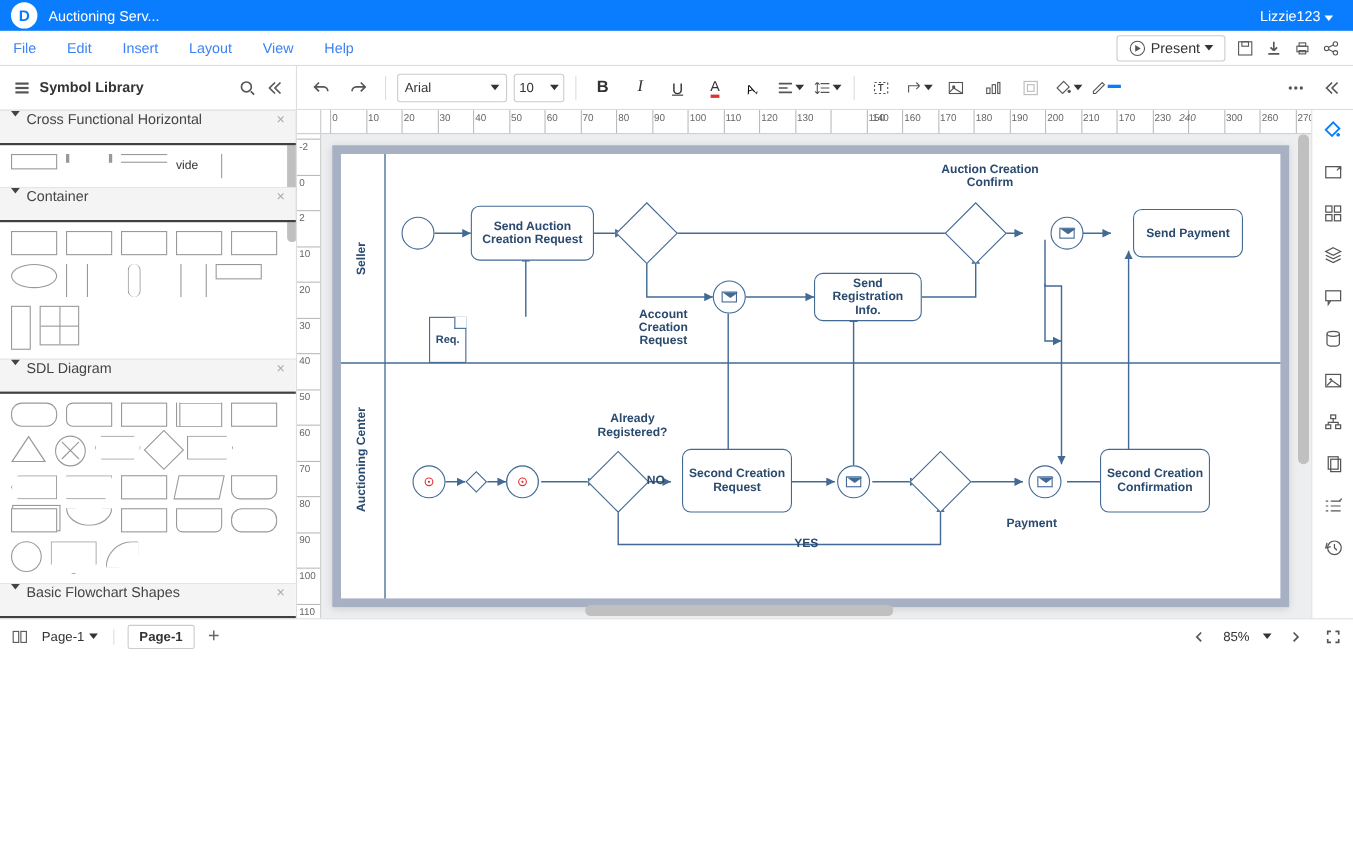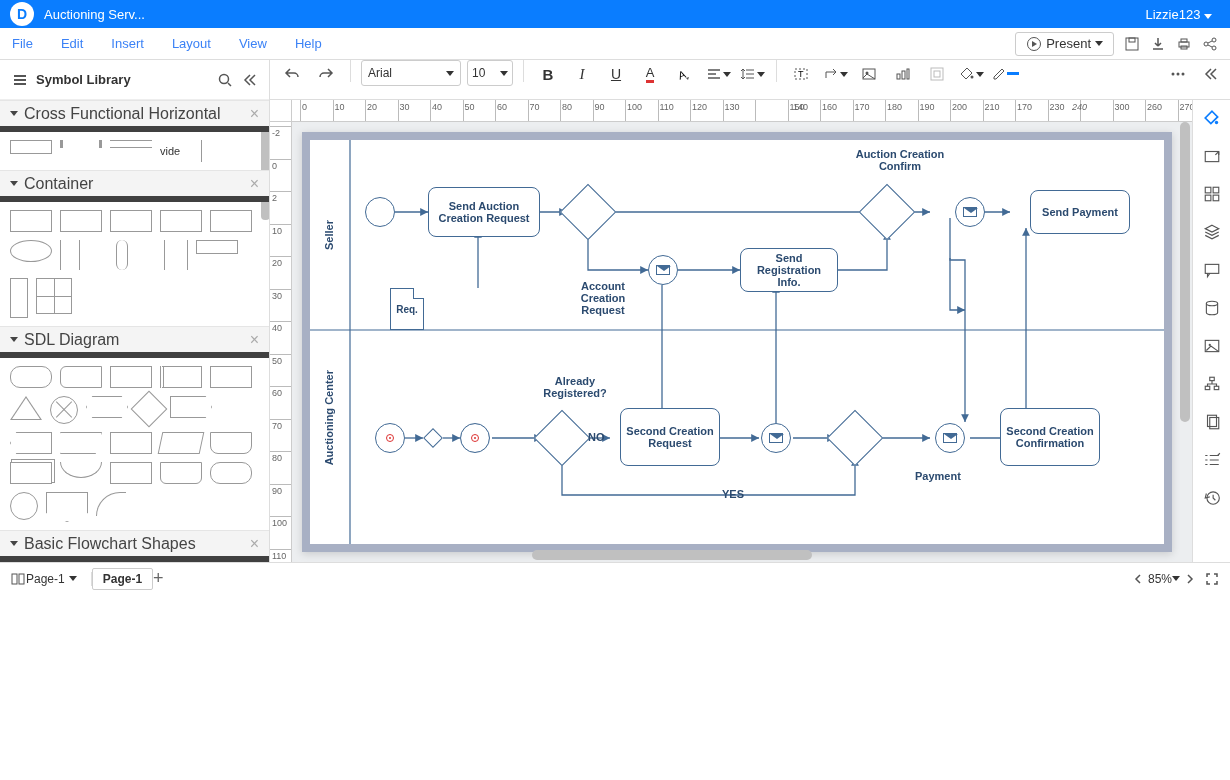--- a/index.html
+++ b/index.html
@@ -7,31 +7,31 @@
 .titlebar{height:28px;background:#0a7dff;display:flex;align-items:center;color:#fff;padding:0 10px}
 .logo{width:24px;height:24px;background:#fff;border-radius:50%;display:flex;align-items:center;justify-content:center;color:#0a7dff;font-weight:bold;font-size:14px;margin-right:10px}
 .doc-title{flex:0 0 auto;font-size:13px}
 .titlebar-spacer{flex:1}
 .user{font-size:13px;margin-right:8px}
 .menubar{height:32px;display:flex;align-items:center;padding:0 12px;border-bottom:1px solid #ddd;gap:28px}
 .menubar .mitem{font-size:13px;color:#3b82f6;cursor:pointer}
 .menubar-right{margin-left:auto;display:flex;align-items:center;gap:10px}
 .present-btn{display:flex;align-items:center;gap:4px;border:1px solid #ccc;border-radius:3px;padding:3px 10px;font-size:13px;cursor:pointer}
 .ico{display:inline-block;width:16px;height:16px;color:#555}
-.toolbar{height:40px;display:flex;padding:0 8px;border-bottom:1px solid #ddd;gap:6px;position:relative}
+.toolbar{height:40px;display:flex;align-items:center;padding:0 8px;border-bottom:1px solid #ddd;gap:6px;position:relative}
 .tb-sep{width:1px;height:22px;background:#ddd;margin:0 4px}
 .tb-btn{width:28px;height:28px;display:flex;align-items:center;justify-content:center;cursor:pointer;border-radius:3px}
 .font-sel{width:100px;height:26px;border:1px solid #ccc;border-radius:3px;display:flex;align-items:center;padding:0 6px;font-size:12px;justify-content:space-between}
 .size-sel{width:46px;height:26px;border:1px solid #ccc;border-radius:3px;display:flex;align-items:center;padding:0 4px;font-size:12px;justify-content:space-between}
 .more-dots{position:absolute;right:38px}
 .main{display:flex;height:calc(780px - 28px - 32px - 40px - 32px)}
 .left-panel{width:270px;border-right:1px solid #ddd;display:flex;flex-direction:column;overflow:hidden;position:relative}
 .lib-header{height:40px;display:flex;align-items:center;padding:0 12px;border-bottom:1px solid #eee;gap:8px}
 .lib-header .t{flex:1;font-weight:bold;font-size:13px}
-.cat-hdr{height:32px;background:#f4f4f4;display:flex;align-items:center;padding:0 10px;font-size:16px;color:#444;border-bottom:6px solid #404040;border-top:1px solid #e5e5e5;position:relative}
+.cat-hdr{height:32px;background:#f4f4f4;display:flex;align-items:flex-start;padding:0 10px;font-size:13px;color:#444;border-bottom:2px solid #404040;border-top:1px solid #e5e5e5;position:relative}
 .cat-hdr .close-x{position:absolute;right:10px;color:#aaa}
 .shape-grid{padding:8px 10px;display:flex;flex-wrap:wrap;gap:8px}
 .shape{width:42px;height:22px;border:1px solid #999;background:#fff;flex-shrink:0}
 .shape.pill{border-radius:10px}
 .shape.ellipse{border-radius:50%}
 .shape.none{border:none}
 .shape.tall{height:40px;width:18px}
 .left-scroll-thumb{position:absolute;right:-1px;top:40px;width:9px;height:120px;background:#c0c0c0;border-radius:4px}
 .canvas-area{flex:1;display:flex;flex-direction:column;background:#f0f0f0;position:relative;overflow:hidden}
 .ruler-corner{position:absolute;left:0;top:0;width:22px;height:22px;background:#fff;border-right:1px solid #ccc;border-bottom:1px solid #ccc;z-index:3}
@@ -54,21 +54,21 @@
 .env-ico{width:14px;height:10px;border:1.5px solid #426a95;position:relative}
 .env-ico::after{content:"";position:absolute;left:0;top:0;width:0;height:0;border-left:7px solid transparent;border-right:7px solid transparent;border-top:5px solid #426a95}
 .start-evt{position:absolute;width:30px;height:30px;border:1.5px solid #426a95;border-radius:50%;background:#fff}
 .start-evt.red::after{content:"";position:absolute;left:50%;top:50%;width:6px;height:6px;border:1.5px solid #d33;border-radius:50%;transform:translate(-50%,-50%)}
 .start-evt.red::before{content:"";position:absolute;left:50%;top:50%;width:2px;height:2px;background:#d33;border-radius:50%;transform:translate(-50%,-50%)}
 .data-obj{position:absolute;width:34px;height:42px;border:1.5px solid #426a95;background:#fff;display:flex;align-items:center;justify-content:center;font-size:10px;font-weight:bold;color:#2b4a6f}
 .data-obj::before{content:"";position:absolute;right:-1px;top:-1px;width:10px;height:10px;background:#fff;border-left:1.5px solid #426a95;border-bottom:1.5px solid #426a95}
 .right-rail{width:38px;border-left:1px solid #ddd;background:#fff;display:flex;flex-direction:column;align-items:center;padding-top:6px;gap:14px}
 .right-rail .rbtn{width:24px;height:24px;display:flex;align-items:center;justify-content:center;cursor:pointer;color:#555}
 .right-rail .rbtn.active{color:#0a7dff}
-.statusbar{height:32px;border-top:1px solid #ddd;display:flex;align-items:center;padding:0 10px;font-size:12px}
+.statusbar{height:32px;border-top:1px solid #ddd;display:flex;align-items:center;padding:0 10px;gap:12px;font-size:12px}
 .page-tab{padding:3px 10px;background:#eee;border-radius:2px}
 .page-tab.active{background:#fff;border:1px solid #ccc;font-weight:bold}
 .statusbar-spacer{flex:1}
 .chev{display:inline-block;width:0;height:0;border-left:4px solid transparent;border-right:4px solid transparent;border-top:5px solid currentColor}
 svg{overflow:visible}
 .hscroll{position:absolute;left:22px;right:12px;bottom:2px;height:10px}
 .hscroll .thumb{position:absolute;left:240px;width:280px;height:10px;background:#c0c0c0;border-radius:5px}
 .vscroll{position:absolute;right:2px;top:22px;bottom:12px;width:10px}
 .vscroll .thumb{position:absolute;top:0;height:300px;width:10px;background:#c0c0c0;border-radius:5px}
 </style>

